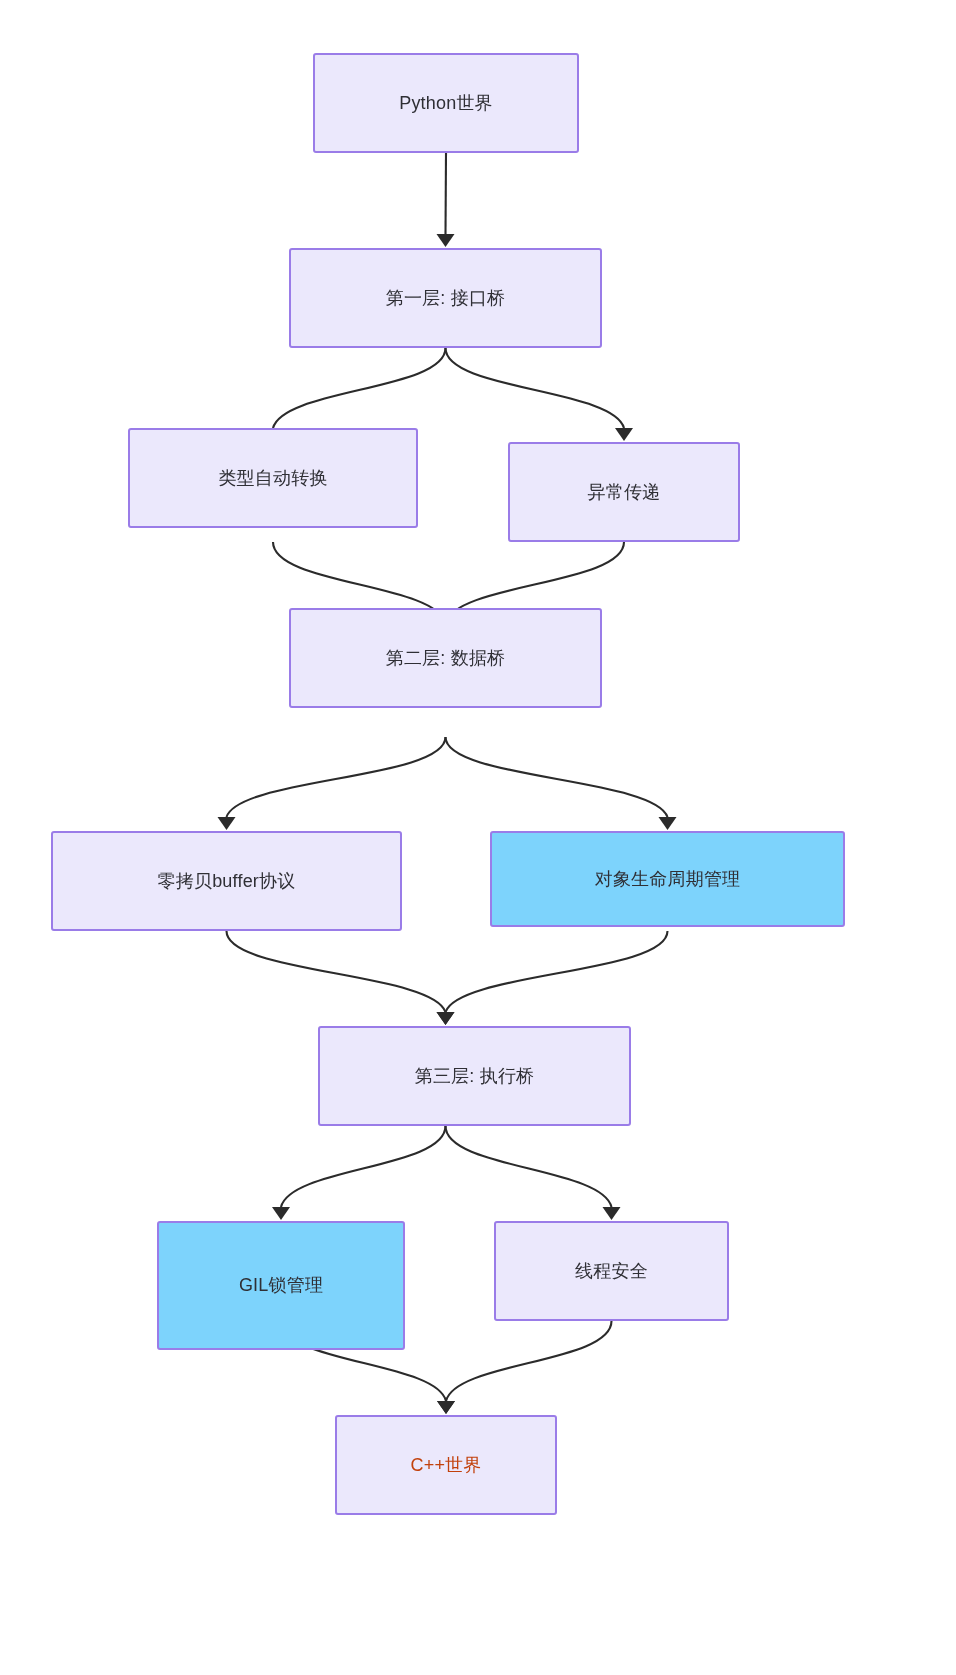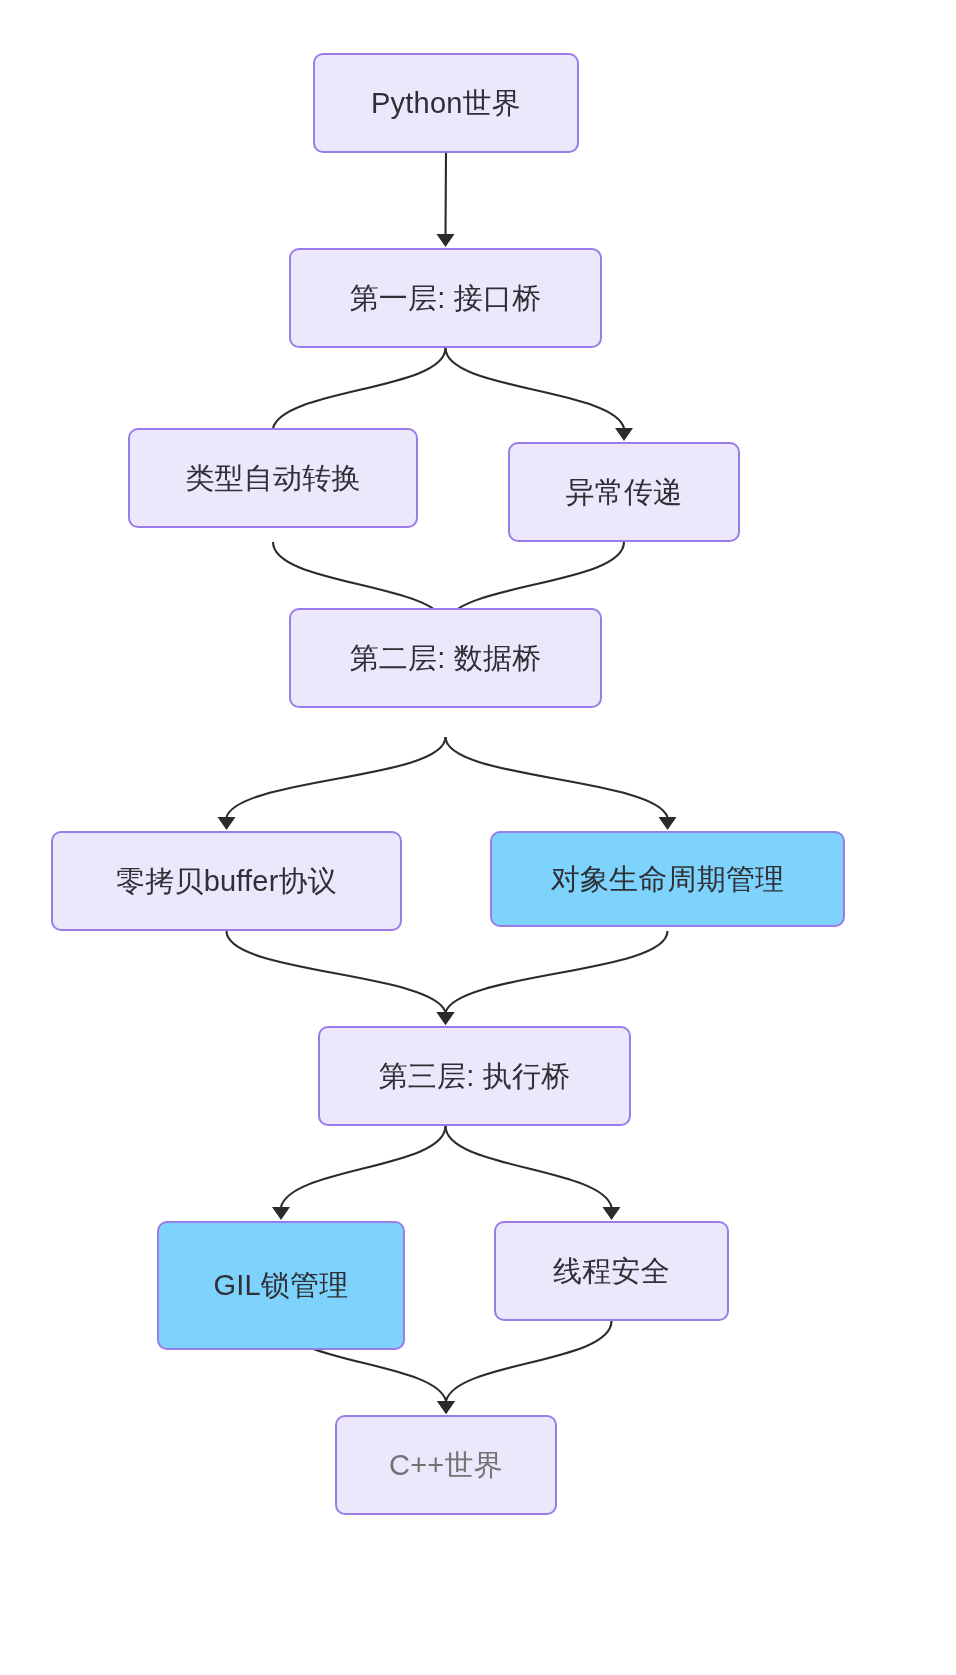--- a/index.html
+++ b/index.html
@@ -24,27 +24,27 @@
     top: 0;
     width: 956px;
     height: 1675px;
     pointer-events: none;
   }
   .flow-node {
     position: absolute;
     box-sizing: border-box;
     background: #ebe8fc;
     border: 2px solid #9a7ce8;
-    border-radius: 10px;
+    border-radius: 3px;
     display: flex;
     align-items: center;
     justify-content: center;
     text-align: center;
     color: #2f2f35;
-    font-size: 29px;
+    font-size: 18px;
     line-height: 1.25;
     letter-spacing: 0.2px;
     white-space: nowrap;
     z-index: 2;
   }
   .flow-node .node-label {
     display: block;
     padding: 0 14px;
   }
   .edge-path {
@@ -113,17 +113,17 @@
       </div>
       <div class="flow-node" style="left: 289px; top: 1026px; width: 313px; height: 100px; background: rgb(235, 232, 252); border-color: rgb(154, 124, 232); color: rgb(47, 47, 53); margin-left: 29px;">
         <span class="node-label">第三层: 执行桥</span>
       </div>
       <div class="flow-node" style="left: 157px; top: 1221px; width: 248px; height: 129px; background: #7dd3fc; border-color: rgb(154, 124, 232); color: rgb(47, 47, 53);">
         <span class="node-label">GIL锁管理</span>
       </div>
       <div class="flow-node" style="left: 494px; top: 1221px; width: 235px; height: 100px; background: rgb(235, 232, 252); border-color: rgb(154, 124, 232); color: rgb(47, 47, 53); align-items: center;">
         <span class="node-label">线程安全</span>
       </div>
-      <div class="flow-node" style="left: 335px; top: 1415px; width: 222px; height: 100px; background: rgb(235, 232, 252); border-color: rgb(154, 124, 232); color: #737373;">
+      <div class="flow-node" style="left: 335px; top: 1415px; width: 222px; height: 100px; background: rgb(235, 232, 252); border-color: rgb(154, 124, 232); color: #c2410c;">
         <span class="node-label">C++世界</span>
       </div>
     </div>
 </div>
 
 </body></html>

